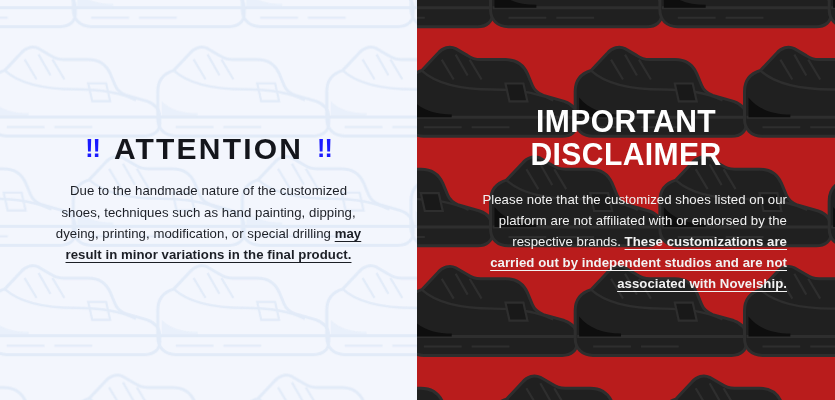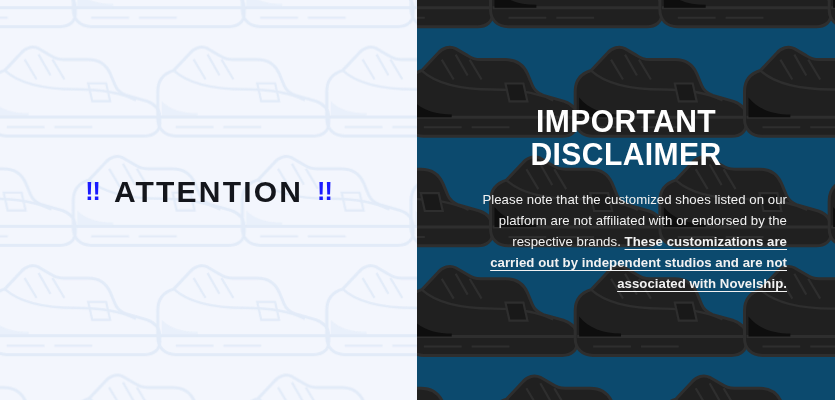--- a/index.html
+++ b/index.html
@@ -80,21 +80,21 @@
   .body-light .emph {
     font-weight:700;
     text-decoration:underline;
     text-underline-offset:2.5px;
     text-decoration-thickness:1.2px;
   }
 
   
   .panel-right {
     width:418px;
-    background:#0c4a6e;
+    background:#b91c1c;
   }
   .heading-disclaimer {
     font-family:"Liberation Sans", sans-serif;
     font-size:31px;
     font-weight:700;
     letter-spacing:0.4px;
     line-height:1.06;
     color:#ffffff;
     margin-bottom:17px;
     transform:scaleX(0.97);
@@ -163,20 +163,21 @@
       </g>
     </svg>
 
     <div class="panel-inner">
       <h1 class="heading-attention">
         <span class="bangs" style="color:#1a1aff;">!!</span>
         <span class="word">ATTENTION</span>
         <span class="bangs" style="color:#1a1aff;">!!</span>
       </h1>
 
+      <p class="body-light"><span>Due to the handmade nature of the customized shoes, techniques such as hand painting, dipping, dyeing, printing, modification, or special drilling </span><span class="emph">may result in minor variations in the final product.</span></p>
     </div>
   </section>
 
   <section class="panel panel-right">
 
     <svg class="pattern" viewBox="0 0 500 480" preserveAspectRatio="xMidYMid slice" aria-hidden="true">
       <defs>
         <g id="sneakerD">
           <path d="M4 52 C4 40 10 34 20 31 L36 14 C41 8 48 6 54 9 L66 16 C70 19 74 20 79 20
                    L104 20 C114 20 122 25 126 34 L131 46 C133 51 137 54 142 56 L163 62

